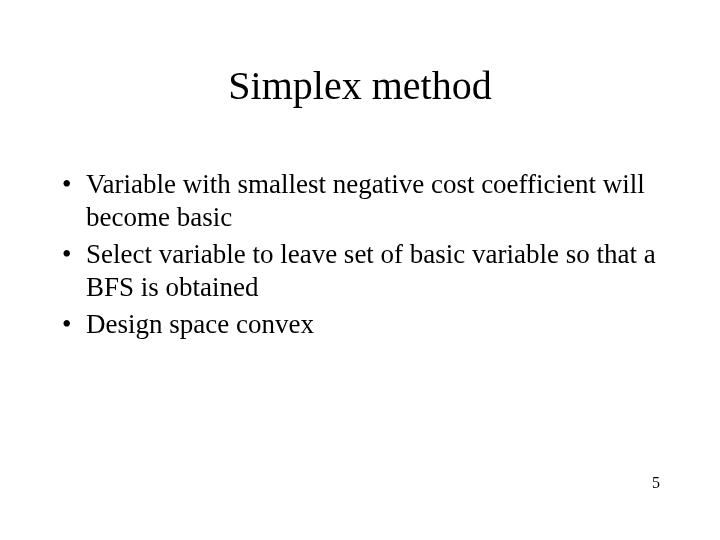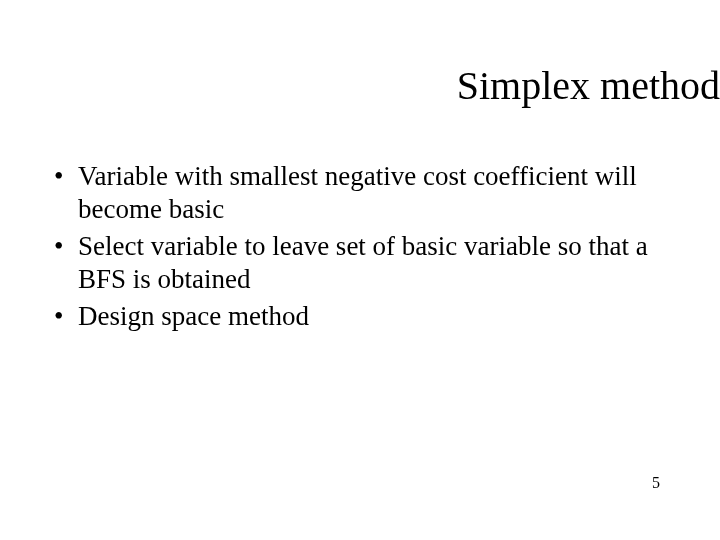--- a/index.html
+++ b/index.html
@@ -17,35 +17,35 @@
     width: 720px;
     height: 540px;
     position: relative;
     box-sizing: border-box;
   }
   .title {
     position: absolute;
     top: 62px;
     left: 0;
     width: 720px;
-    text-align: right;
+    text-align: center;
     font-size: 40px;
     font-weight: normal;
   }
   .body {
     position: absolute;
     top: 160px;
     left: 50px;
     width: 620px;
     font-size: 27px;
     line-height: 1.22;
   }
   ul.bullets {
     list-style: none;
-    margin: 0;
+    margin: 8px;
     padding: 0;
   }
   ul.bullets > li {
     position: relative;
     padding-left: 28px;
     margin: 0 0 4px 0;
   }
   ul.bullets > li::before {
     content: "•";
     position: absolute;
@@ -63,17 +63,17 @@
 </style>
 </head>
 <body>
 
 <div class="slide">
   <div class="title">Simplex method</div>
   <div class="body">
     <ul class="bullets">
       <li>Variable with smallest negative cost coefficient will become basic</li>
       <li>Select variable to leave set of basic variable so that a BFS is obtained</li>
-      <li>Design space method</li>
+      <li>Design space convex</li>
     </ul>
   </div>
   <div class="page-number">5</div>
 </div>
 
 </body></html>

